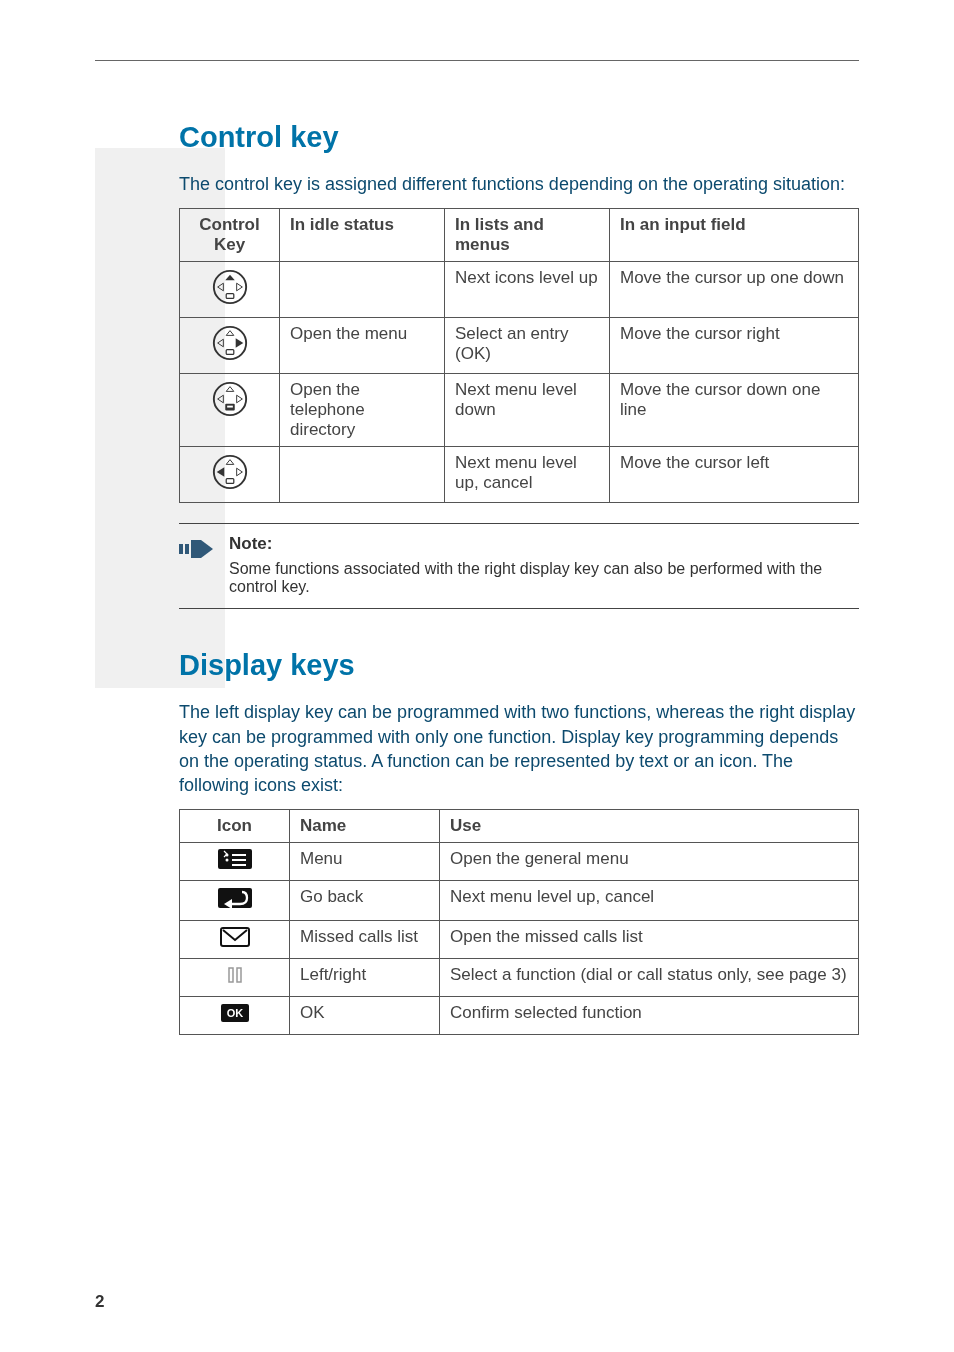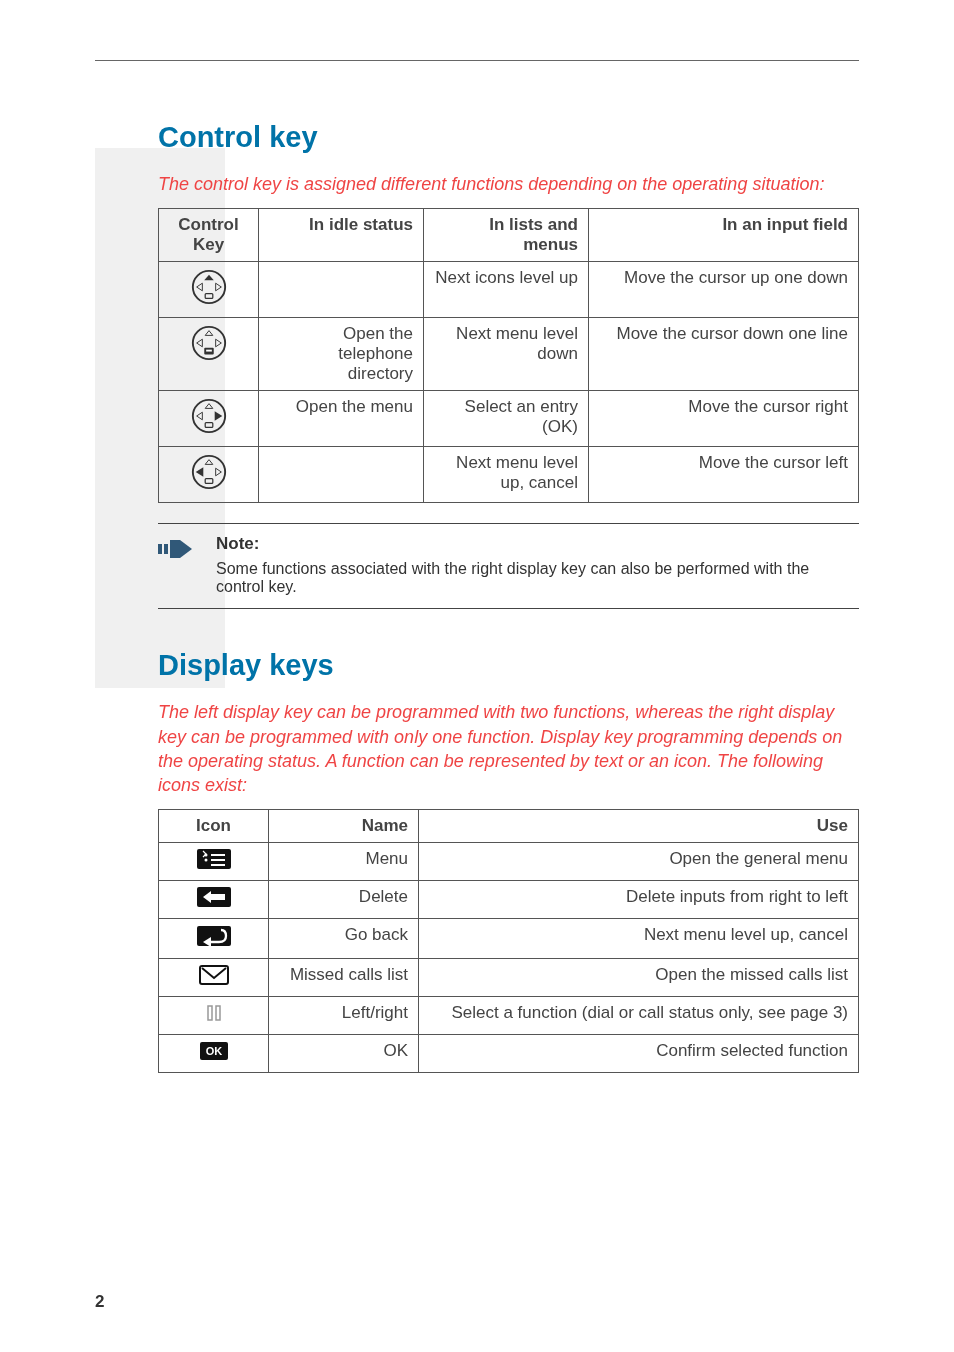--- a/index.html
+++ b/index.html
@@ -23,60 +23,59 @@
     position: absolute;
     left: 95px;
     top: 148px;
     width: 130px;
     height: 540px;
     background: #f0f0f0;
     z-index: 0;
   }
   .content {
     position: relative;
-    margin-left: 63px;
+    margin-left: 84px;
     z-index: 1;
   }
   h2 {
     color: #0073a8;
     font-size: 29px;
     font-weight: bold;
     margin-bottom: 18px;
   }
   p {
     font-size: 18px;
     line-height: 1.35;
-    color: #ef4444;
+    color: #0c4a6e;
     margin-bottom: 12px;
-    font-style: italic;
   }
   table {
     border-collapse: collapse;
     width: 100%;
     margin-top: 8px;
     margin-bottom: 18px;
   }
   th, td {
     border: 1px solid #555;
     padding: 6px 10px;
-    text-align: right;
+    text-align: left;
     font-size: 17px;
     vertical-align: top;
     color: #444;
   }
   th { font-weight: bold; }
   .center { text-align: center; }
 
   .note-block {
     border-top: 1px solid #444;
     border-bottom: 1px solid #444;
     padding: 10px 0 12px 0;
     margin: 20px 0 40px 0;
     display: flex;
-    gap: 20px;
+    gap: 12px;
     align-items: flex-start;
   }
   .note-icon {
     flex: 0 0 38px;
     margin-top: 3px;
   }
   .note-text strong { display: block; margin-bottom: 6px; font-size: 17px; }
 
   .page-num {
     position: absolute;
@@ -123,42 +122,42 @@
         <td></td>
         <td>Next icons level up</td>
         <td>Move the cursor up one down</td>
       </tr>
       <tr>
         <td class="center">
           <svg class="ctl-svg" viewBox="0 0 40 40">
                 <circle cx="20" cy="20" r="17" fill="none" stroke="#333" stroke-width="2"></circle>
                 <polygon points="20,7 24,12 16,12" fill="none" stroke="#333" stroke-width="1"></polygon>
                 <polygon points="7,20 13,16 13,24" fill="none" stroke="#333" stroke-width="1"></polygon>
+                <polygon points="34,20 26,15 26,25" fill="#333"></polygon>
+                <rect x="16" y="27" width="8" height="5" rx="1" fill="none" stroke="#333" stroke-width="1.3"></rect>
+              </svg>
+        </td>
+        <td>Open the menu</td>
+        <td>Select an entry (OK)</td>
+        <td>Move the cursor right</td>
+      </tr>
+      <tr>
+        <td class="center">
+          <svg class="ctl-svg" viewBox="0 0 40 40">
+                <circle cx="20" cy="20" r="17" fill="none" stroke="#333" stroke-width="2"></circle>
+                <polygon points="20,7 24,12 16,12" fill="none" stroke="#333" stroke-width="1"></polygon>
+                <polygon points="7,20 13,16 13,24" fill="none" stroke="#333" stroke-width="1"></polygon>
                 <polygon points="33,20 27,16 27,24" fill="none" stroke="#333" stroke-width="1"></polygon>
                 <rect x="15" y="25" width="10" height="7" rx="1" fill="#333"></rect>
                 <rect x="17" y="27" width="6" height="2" fill="#fff"></rect>
               </svg>
         </td>
         <td>Open the telephone directory</td>
         <td>Next menu level down</td>
         <td>Move the cursor down one line</td>
-      </tr>
-      <tr>
-        <td class="center">
-          <svg class="ctl-svg" viewBox="0 0 40 40">
-                <circle cx="20" cy="20" r="17" fill="none" stroke="#333" stroke-width="2"></circle>
-                <polygon points="20,7 24,12 16,12" fill="none" stroke="#333" stroke-width="1"></polygon>
-                <polygon points="7,20 13,16 13,24" fill="none" stroke="#333" stroke-width="1"></polygon>
-                <polygon points="34,20 26,15 26,25" fill="#333"></polygon>
-                <rect x="16" y="27" width="8" height="5" rx="1" fill="none" stroke="#333" stroke-width="1.3"></rect>
-              </svg>
-        </td>
-        <td>Open the menu</td>
-        <td>Select an entry (OK)</td>
-        <td>Move the cursor right</td>
       </tr>
       <tr>
         <td class="center">
           <svg class="ctl-svg" viewBox="0 0 40 40">
                 <circle cx="20" cy="20" r="17" fill="none" stroke="#333" stroke-width="2"></circle>
                 <polygon points="20,7 24,12 16,12" fill="none" stroke="#333" stroke-width="1"></polygon>
                 <polygon points="6,20 14,15 14,25" fill="#333"></polygon>
                 <polygon points="33,20 27,16 27,24" fill="none" stroke="#333" stroke-width="1"></polygon>
                 <rect x="16" y="27" width="8" height="5" rx="1" fill="none" stroke="#333" stroke-width="1.3"></rect>
               </svg>
@@ -204,30 +203,20 @@
                   <rect x="14" y="10" width="14" height="2" fill="#fff"></rect>
                   <rect x="14" y="15" width="14" height="2" fill="#fff"></rect>
                   <polyline points="6,2 9,5 6,8" stroke="#fff" stroke-width="1.2" fill="none"></polyline>
                 </svg></span>
         </td>
         <td>Menu</td>
         <td>Open the general menu</td>
       </tr>
       <tr>
         <td class="center">
-          <span class="dk-icon"><svg width="34" height="20" viewBox="0 0 34 20">
-                  <rect x="0" y="0" width="34" height="20" rx="2" fill="#111"></rect>
-                  <polygon points="6,10 14,4 14,7 28,7 28,13 14,13 14,16" fill="#fff"></polygon>
-                </svg></span>
-        </td>
-        <td>Delete</td>
-        <td>Delete inputs from right to left</td>
-      </tr>
-      <tr>
-        <td class="center">
           <span class="dk-icon"><svg width="34" height="22" viewBox="0 0 34 22">
                   <rect x="0" y="1" width="34" height="20" rx="2" fill="#111"></rect>
                   <path d="M 24 5 Q 29 5 29 11 Q 29 17 22 17 L 12 17" fill="none" stroke="#fff" stroke-width="2.3"></path>
                   <polygon points="6,17 14,12 14,22" fill="#fff"></polygon>
                 </svg></span>
         </td>
         <td>Go back</td>
         <td>Next menu level up, cancel</td>
       </tr>
       <tr>

